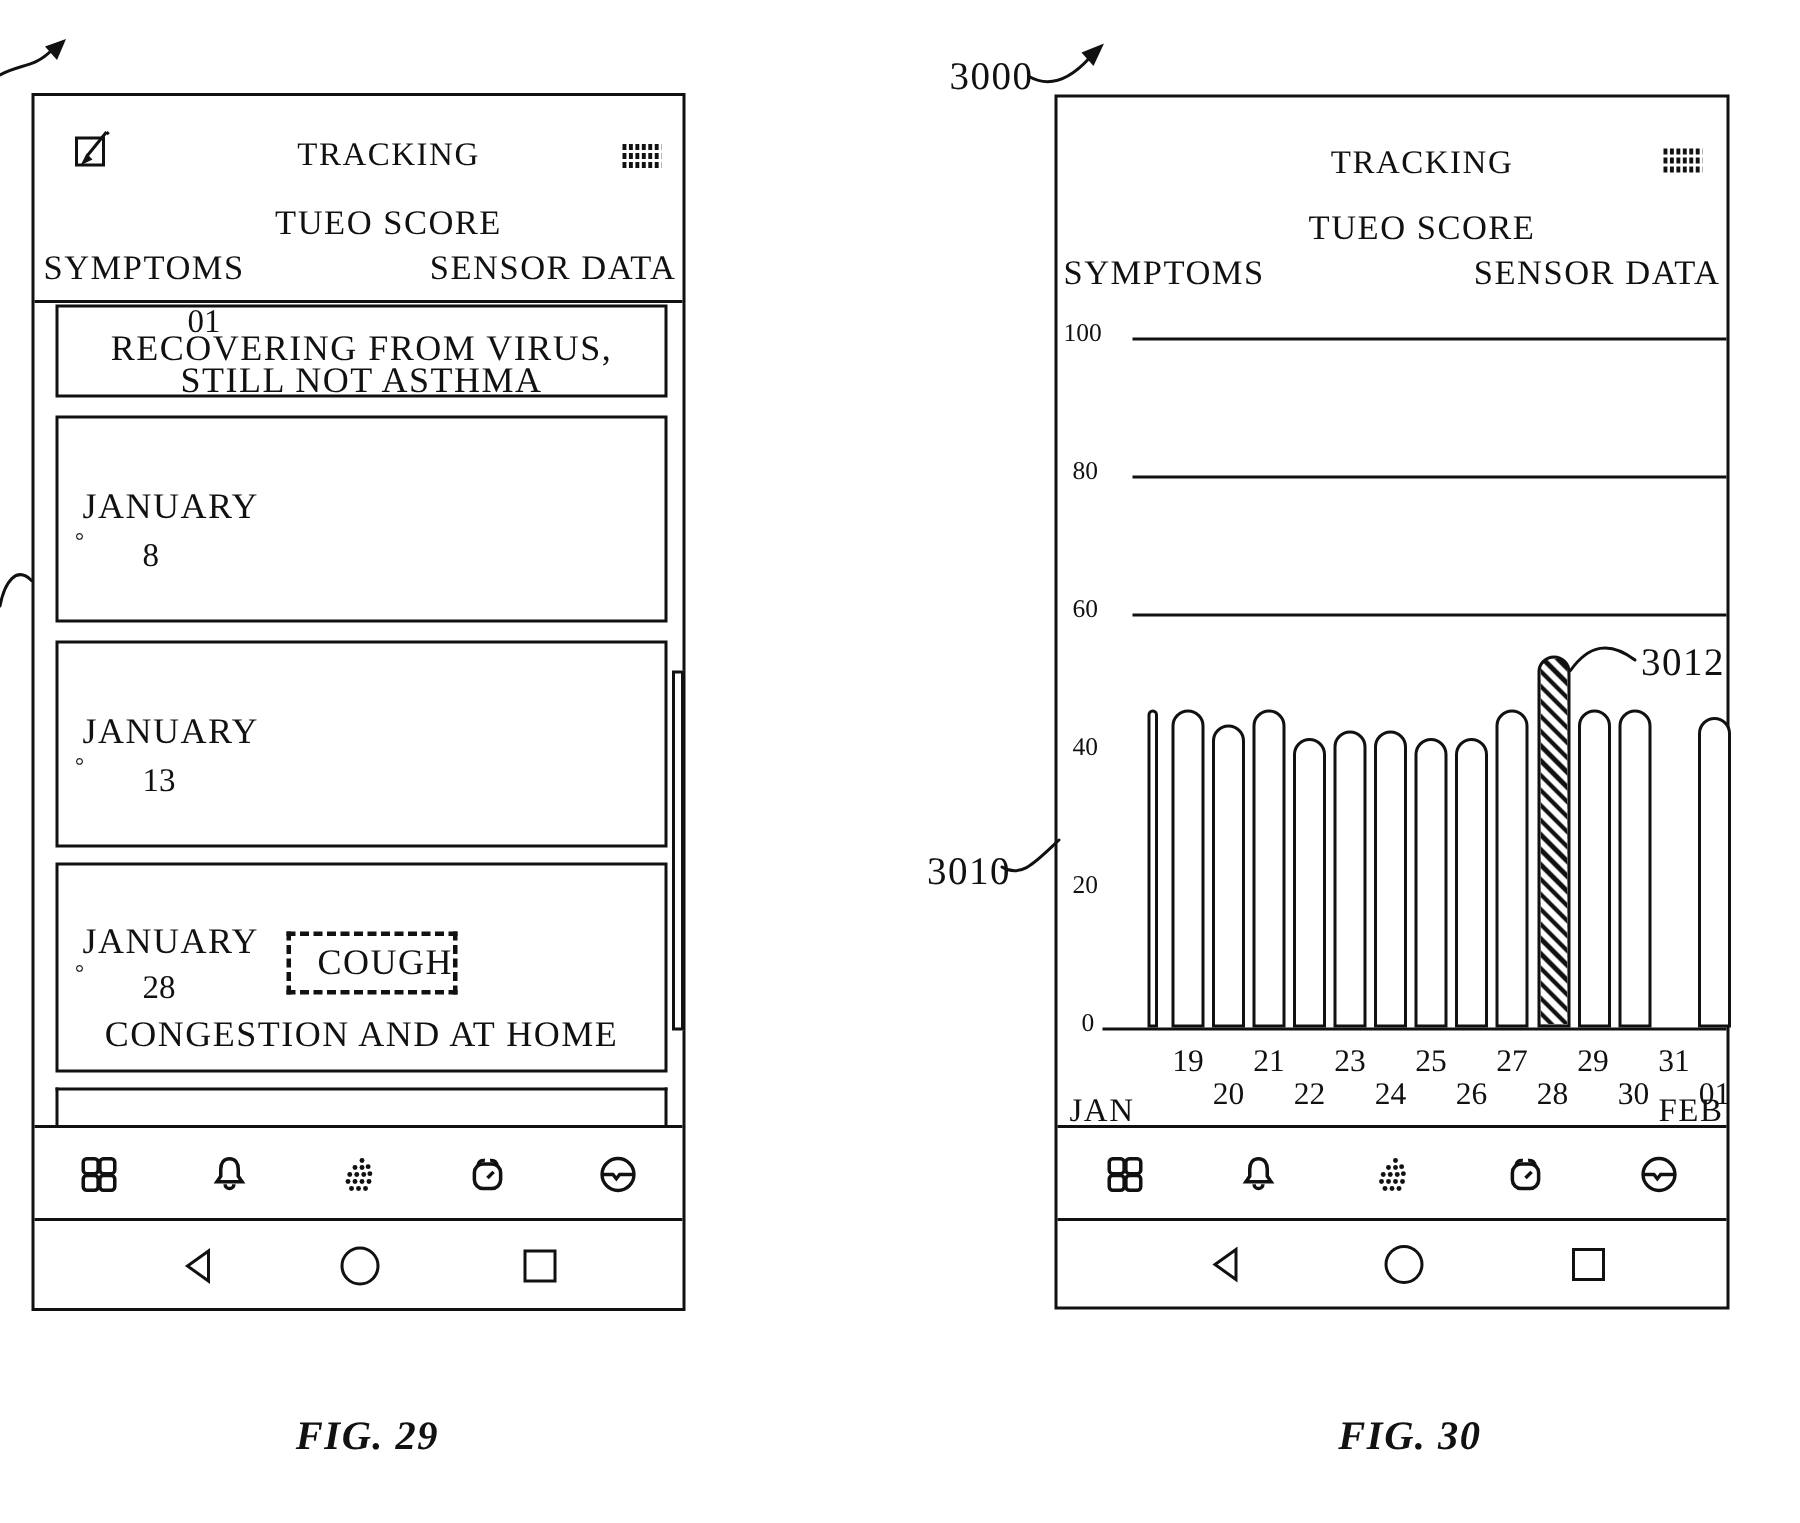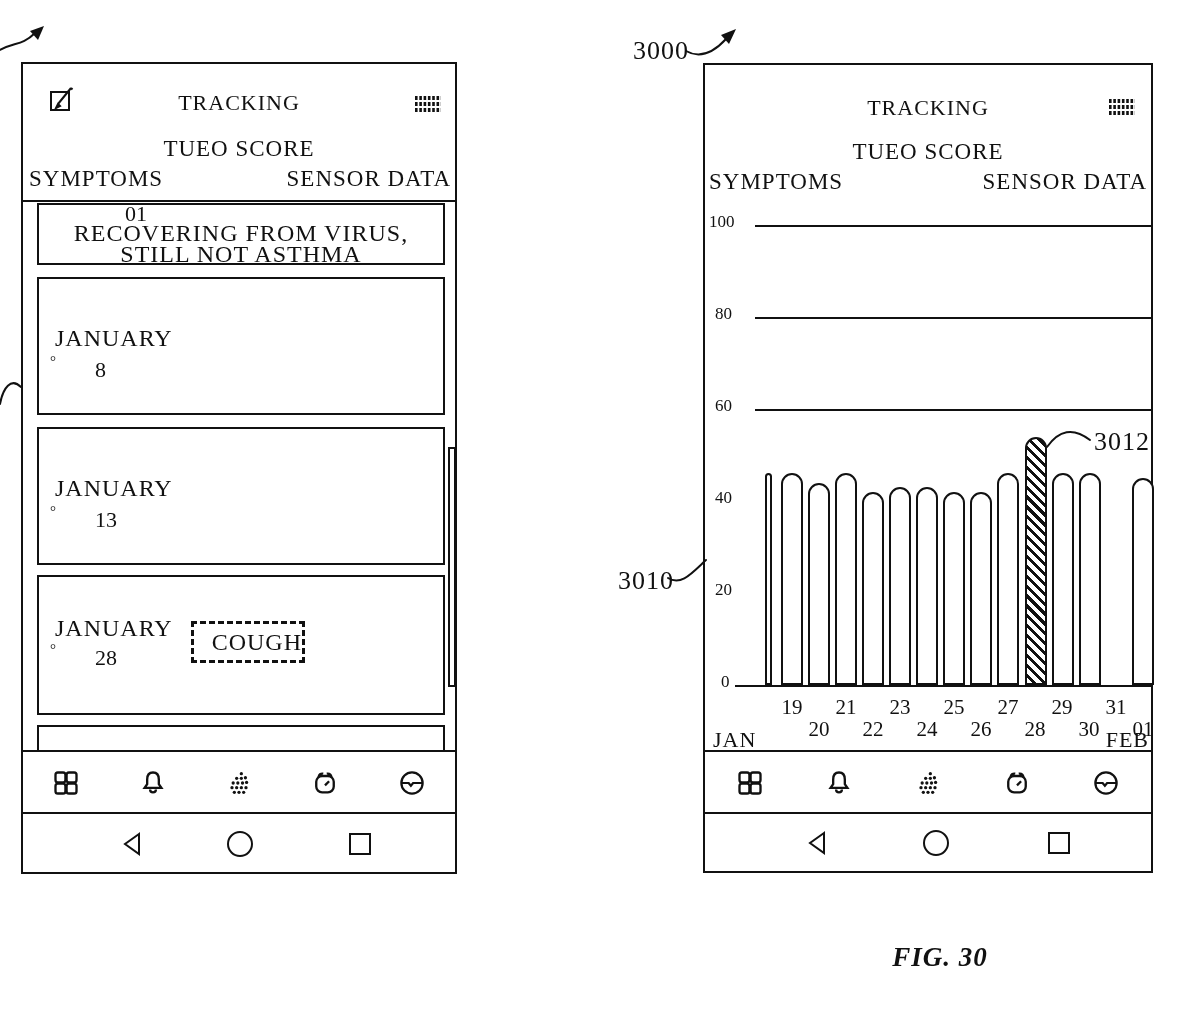--- a/index.html
+++ b/index.html
@@ -1,19 +1,19 @@
 <!DOCTYPE html>
 <html><head>
 <meta charset="utf-8">
 <style>
   html,body{margin:0;padding:0;background:#fff;}
   #canvas{position:relative;width:1200px;height:1015px;background:#fff;overflow:hidden;
           font-family:"Liberation Serif","DejaVu Serif",serif;color:#111;}
   .abs{position:absolute;}
-  .phone{position:absolute;border:2px solid #111;background:#fff;box-sizing:border-box;}
+  .phone{position:absolute;border:2px solid #111;background:#fff;box-sizing:border-box;padding-left:20px;}
   #phone29{left:21px;top:62px;width:436px;height:812px;}
   #phone30{left:703px;top:63px;width:450px;height:810px;}
   .ttl{width:100%;text-align:center;font-size:22px;letter-spacing:1px;}
   .sub{width:100%;text-align:center;font-size:23px;letter-spacing:1px;}
   .tab{font-size:23px;letter-spacing:1px;white-space:nowrap;}
   .hline{border-top:2px solid #111;left:0;right:0;height:0;}
   .card{left:14px;width:408px;border:2px solid #111;box-sizing:border-box;background:#fff;}
   .month{font-size:24px;letter-spacing:1px;}
   .daynum{font-size:22px;}
   .bullet{font-size:15px;}
@@ -77,20 +77,21 @@
       <div class="abs month" style="left:16px;top:46px;">JANUARY</div>
       <div class="abs bullet" style="left:11px;top:74px;">°</div>
       <div class="abs daynum" style="left:56px;top:78px;">13</div>
     </div>
 
     <div class="card abs" style="top:511px;height:140px;">
       <div class="abs month" style="left:16px;top:38px;">JANUARY</div>
       <div class="abs bullet" style="left:11px;top:64px;">°</div>
       <div class="abs daynum" style="left:56px;top:68px;">28</div>
       <div class="abs tagbox" style="left:152px;top:44px;width:114px;height:42px;line-height:36px;">COUGH</div>
+      <div class="abs noteline" style="top:100px;">CONGESTION AND AT HOME</div>
     </div>
 
     <div class="card abs" style="top:661px;height:27px;border-bottom:none;"></div>
 
     <div class="scrollbar abs" style="left:425px;top:383px;width:8px;height:240px;"></div>
 
     <div class="toolbar abs" style="top:686px;">
       <span>
         <svg class="icon" width="28" height="28" viewBox="0 0 24 24" fill="none" stroke="#111" stroke-width="2">
           <rect x="3" y="3" width="8.5" height="8.5" rx="2"></rect>
@@ -280,20 +281,21 @@
           <rect x="3" y="3" width="20" height="20"></rect>
         </svg>
       </span>
     </div>
   </div>
 
   <div class="abs ref" style="left:633px;top:36px;">3000</div>
   <div class="abs ref" style="left:618px;top:566px;">3010</div>
   <div class="abs ref" style="left:1094px;top:427px;">3012</div>
 
+  <div class="abs figcap" style="left:150px;top:942px;">FIG. 29</div>
   <div class="abs figcap" style="left:845px;top:942px;font-family:Liberation Serif, serif;">FIG. 30</div>
 
   <svg id="overlay">
     <g fill="none" stroke="#111" stroke-width="2" stroke-linecap="round">
       <path d="M0,50 C14,42 22,46 35,33"></path>
       <polygon points="44,26 30,31 38,40" fill="#111" stroke="none"></polygon>
       <path d="M0,404 C3,388 11,377 21,387"></path>
       <path d="M686,51 C700,59 714,52 726,39"></path>
       <polygon points="736,29 721,35 729,44" fill="#111" stroke="none"></polygon>
       <path d="M668,578 C681,586 691,574 706,560"></path>

